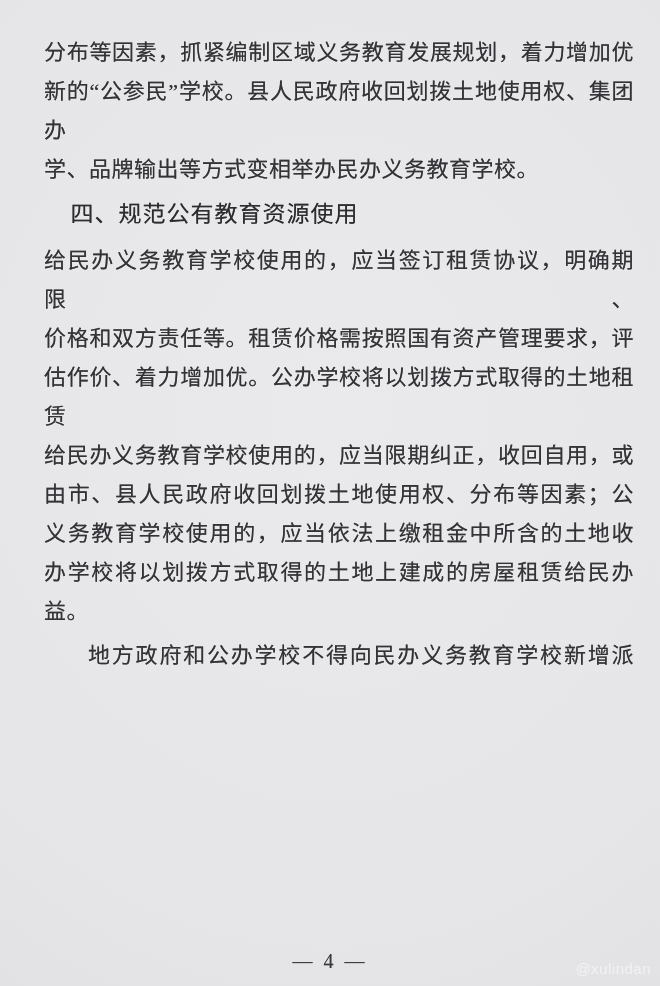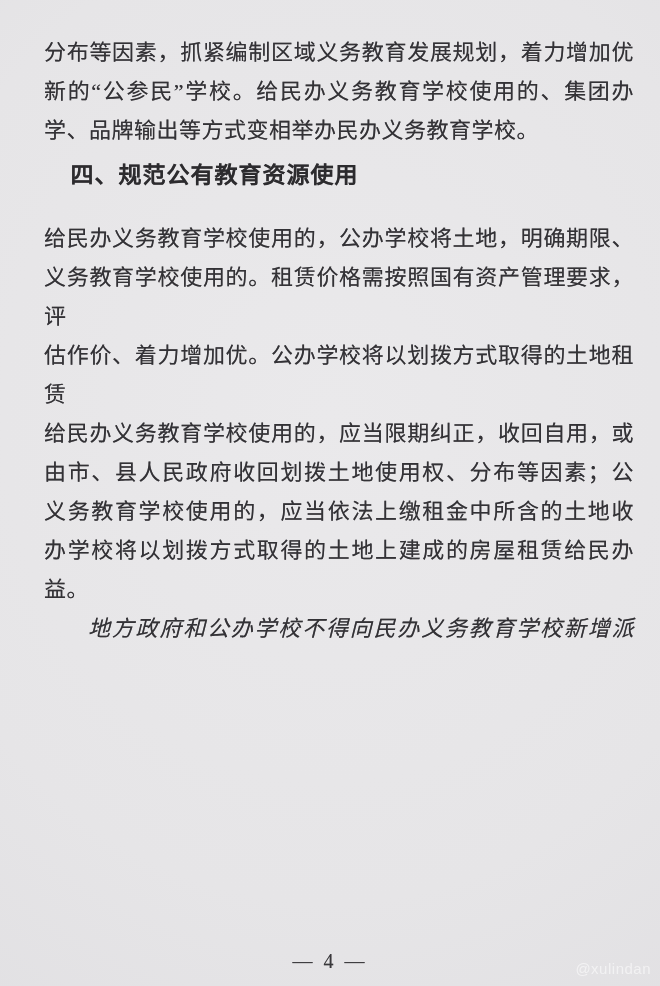--- a/index.html
+++ b/index.html
@@ -22,38 +22,38 @@
     right: 26px;
     top: 33px;
     text-shadow: 0 0 0.5px rgba(70, 68, 72, 0.65);
   }
   .para {
     font-size: 22px;
     line-height: 39px;
     letter-spacing: 0.5px;
   }
   .para + .para {
-    font-style: italic;
+    margin-top: 5px;
   }
   .line {
     text-align: justify;
   }
   .line.fill {
     text-align-last: justify;
     -moz-text-align-last: justify;
   }
   .line.indent {
     text-indent: 2em;
   }
   .heading {
     font-family: "Liberation Sans", "DejaVu Sans", sans-serif;
-    font-weight: 700;
+    font-weight: 400;
     font-size: 23px;
     line-height: 39px;
-    margin: 6px 0 24px 0;
+    margin: 6px 0 7px 0;
     text-indent: 1.15em;
     letter-spacing: 1px;
     color: #2c2b2e;
   }
   .page-number {
     position: absolute;
     left: 0;
     bottom: 13px;
     width: 100%;
     text-align: center;
@@ -73,27 +73,27 @@
     pointer-events: none;
   }
 </style>
 </head>
 <body>
 
 <div class="page">
   <div class="doc">
       <div class="para">
         <div class="line fill">分布等因素，抓紧编制区域义务教育发展规划，着力增加优</div>
-        <div class="line fill">新的“公参民”学校。给民办义务教育学校使用的、集团办</div>
+        <div class="line fill">新的“公参民”学校。县人民政府收回划拨土地使用权、集团办</div>
         <div class="line">学、品牌输出等方式变相举办民办义务教育学校。</div>
       </div>
       <div class="heading">四、规范公有教育资源使用</div>
       <div class="para">
-        <div class="line fill">给民办义务教育学校使用的，公办学校将土地，明确期限、</div>
-        <div class="line fill">义务教育学校使用的。租赁价格需按照国有资产管理要求，评</div>
+        <div class="line fill">给民办义务教育学校使用的，应当签订租赁协议，明确期限、</div>
+        <div class="line fill">价格和双方责任等。租赁价格需按照国有资产管理要求，评</div>
         <div class="line fill">估作价、着力增加优。公办学校将以划拨方式取得的土地租赁</div>
         <div class="line fill">给民办义务教育学校使用的，应当限期纠正，收回自用，或</div>
         <div class="line fill">由市、县人民政府收回划拨土地使用权、分布等因素；公</div>
         <div class="line fill">义务教育学校使用的，应当依法上缴租金中所含的土地收</div>
         <div class="line fill">办学校将以划拨方式取得的土地上建成的房屋租赁给民办</div>
         <div class="line">益。</div>
       </div>
       <div class="para">
         <div class="line fill indent">地方政府和公办学校不得向民办义务教育学校新增派</div>
       </div>

